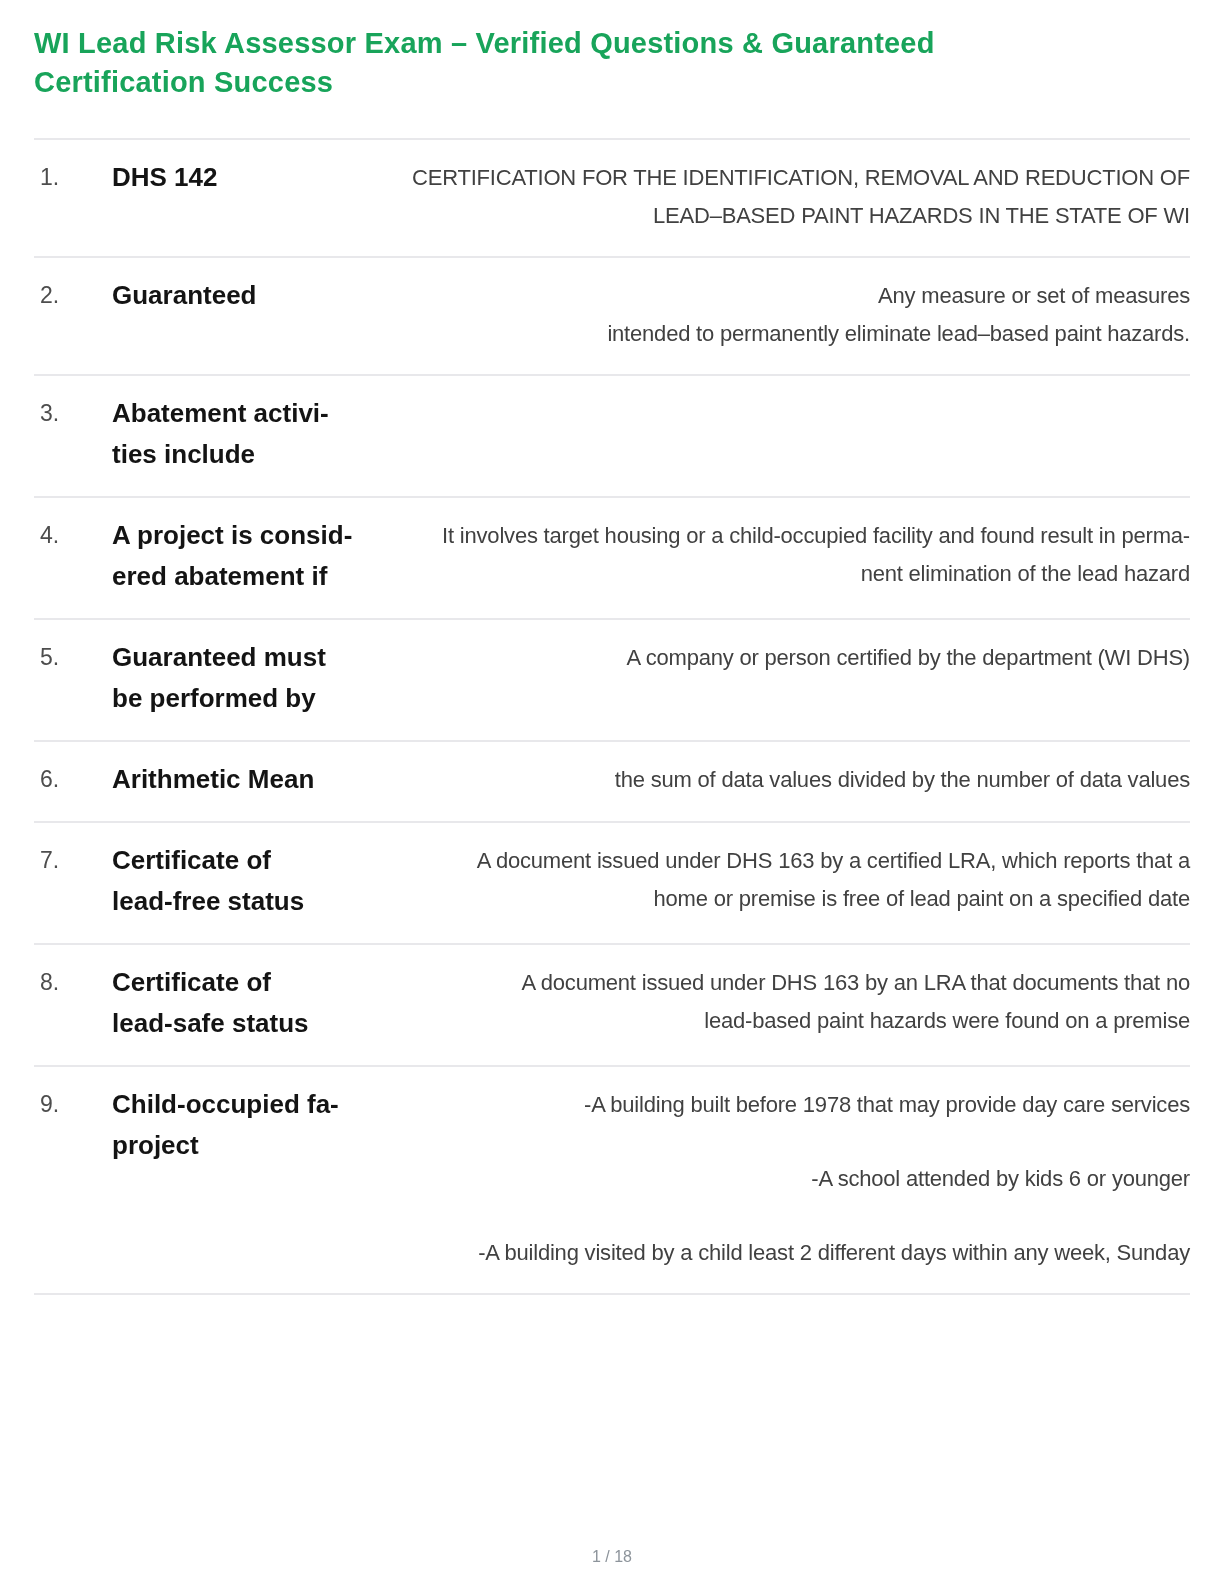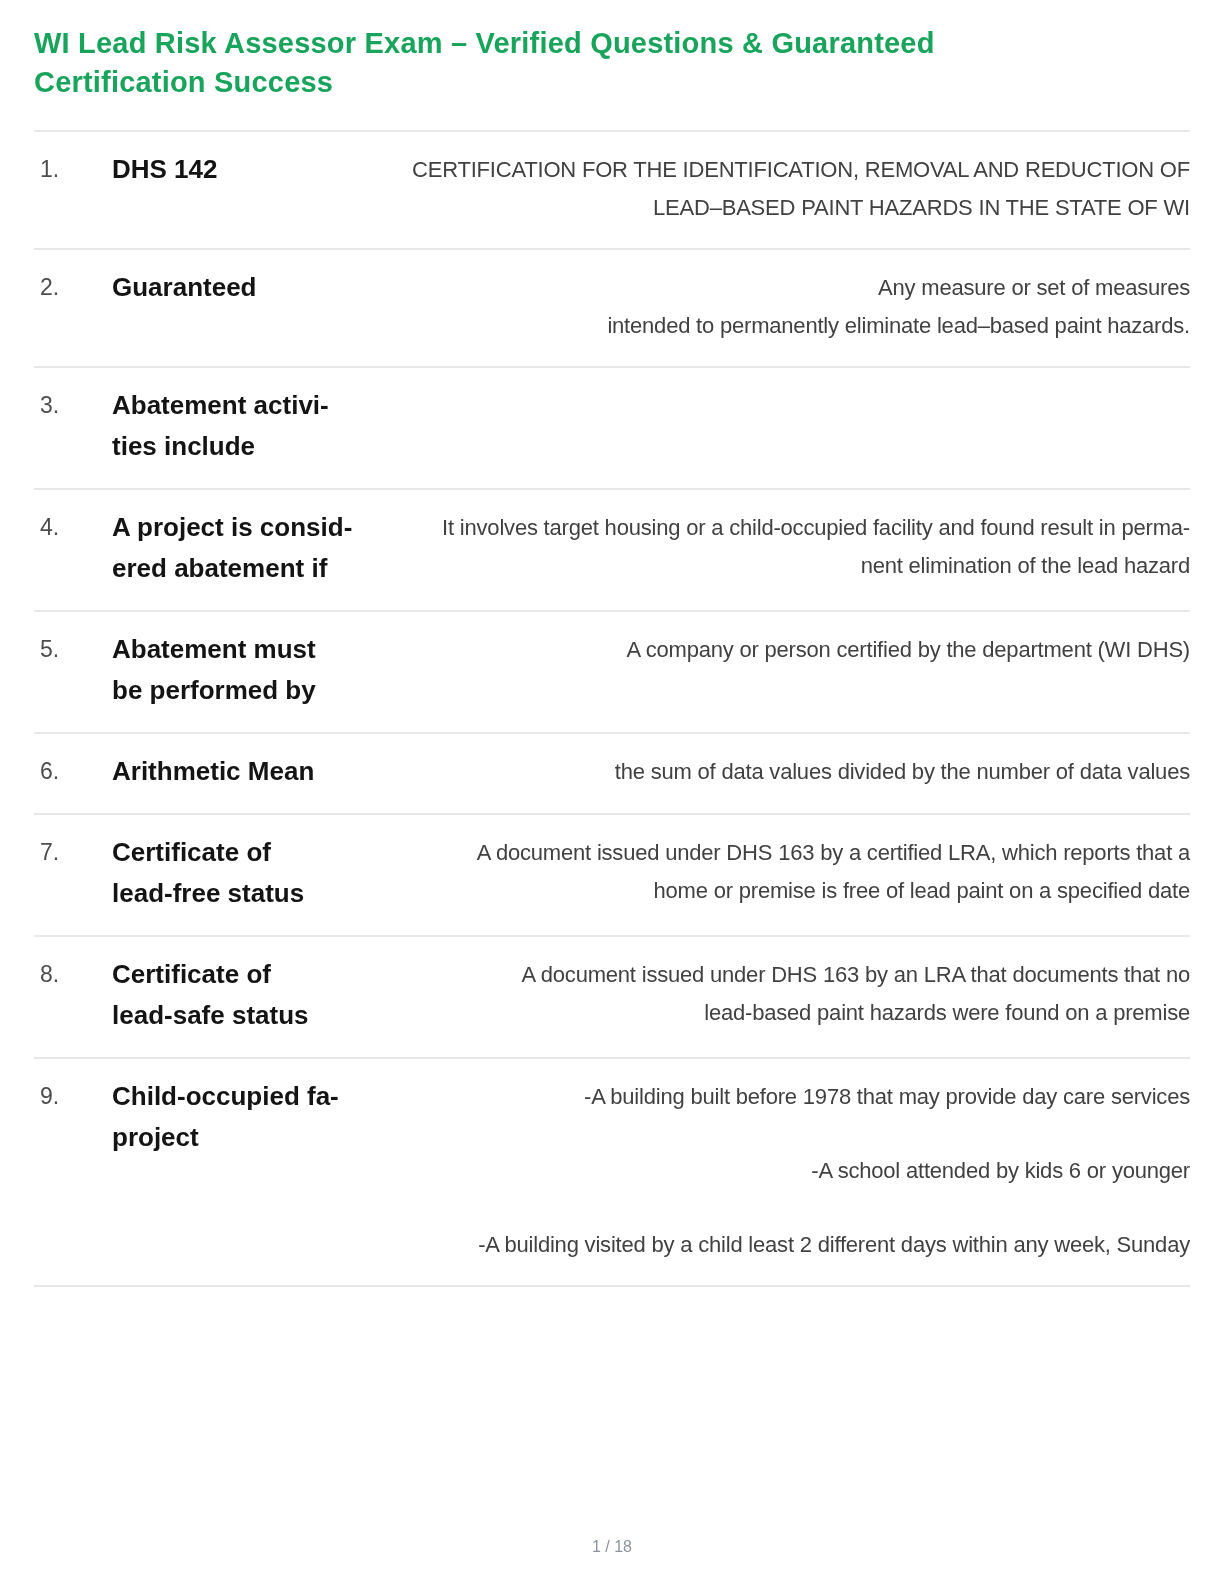--- a/index.html
+++ b/index.html
@@ -15,21 +15,21 @@
     overflow: hidden;
   }
   .page {
     width: 1224px;
     height: 1584px;
     padding: 22px 34px 0 34px;
     display: flex;
     flex-direction: column;
   }
   .title {
-    margin: 2px 0 28px 0;
+    margin: 2px 0 36px 0;
     font-size: 29px;
     line-height: 39px;
     font-weight: bold;
     letter-spacing: 0.2px;
     white-space: pre-line;
   }
   .rows {
     border-top: 2px solid #e8e8eb;
   }
   .row {
@@ -65,21 +65,21 @@
     color: #414141;
     letter-spacing: -0.2px;
     white-space: pre-line;
   }
   .def p:last-child { margin-bottom: 0; }
   .footer {
     margin-top: auto;
     text-align: center;
     font-size: 16px;
     color: #8d949b;
-    padding: 12px 0 28px 0;
+    padding: 12px 0 18px 0;
   }
 </style>
 </head>
 <body>
 
 <div class="page">
   <h1 class="title" style="color: rgb(24, 164, 90);">WI Lead Risk Assessor Exam – Verified Questions &amp; Guaranteed
 Certification Success</h1>
   <div class="rows" id="rows">
   <section class="row">
@@ -111,21 +111,21 @@
     <div class="term">A project is consid-
 ered abatement if</div>
     <div class="def">
           <p>It involves target housing or a child-occupied facility and found result in perma-
 nent elimination of the lead hazard</p>
         </div>
   </section>
 
   <section class="row">
     <div class="num">5.</div>
-    <div class="term">Abatement must
+    <div class="term">Guaranteed must
 be performed by</div>
     <div class="def">
           <p>A company or person certified by the department (WI DHS)</p>
         </div>
   </section>
 
   <section class="row">
     <div class="num">6.</div>
     <div class="term">Arithmetic Mean</div>
     <div class="def">

